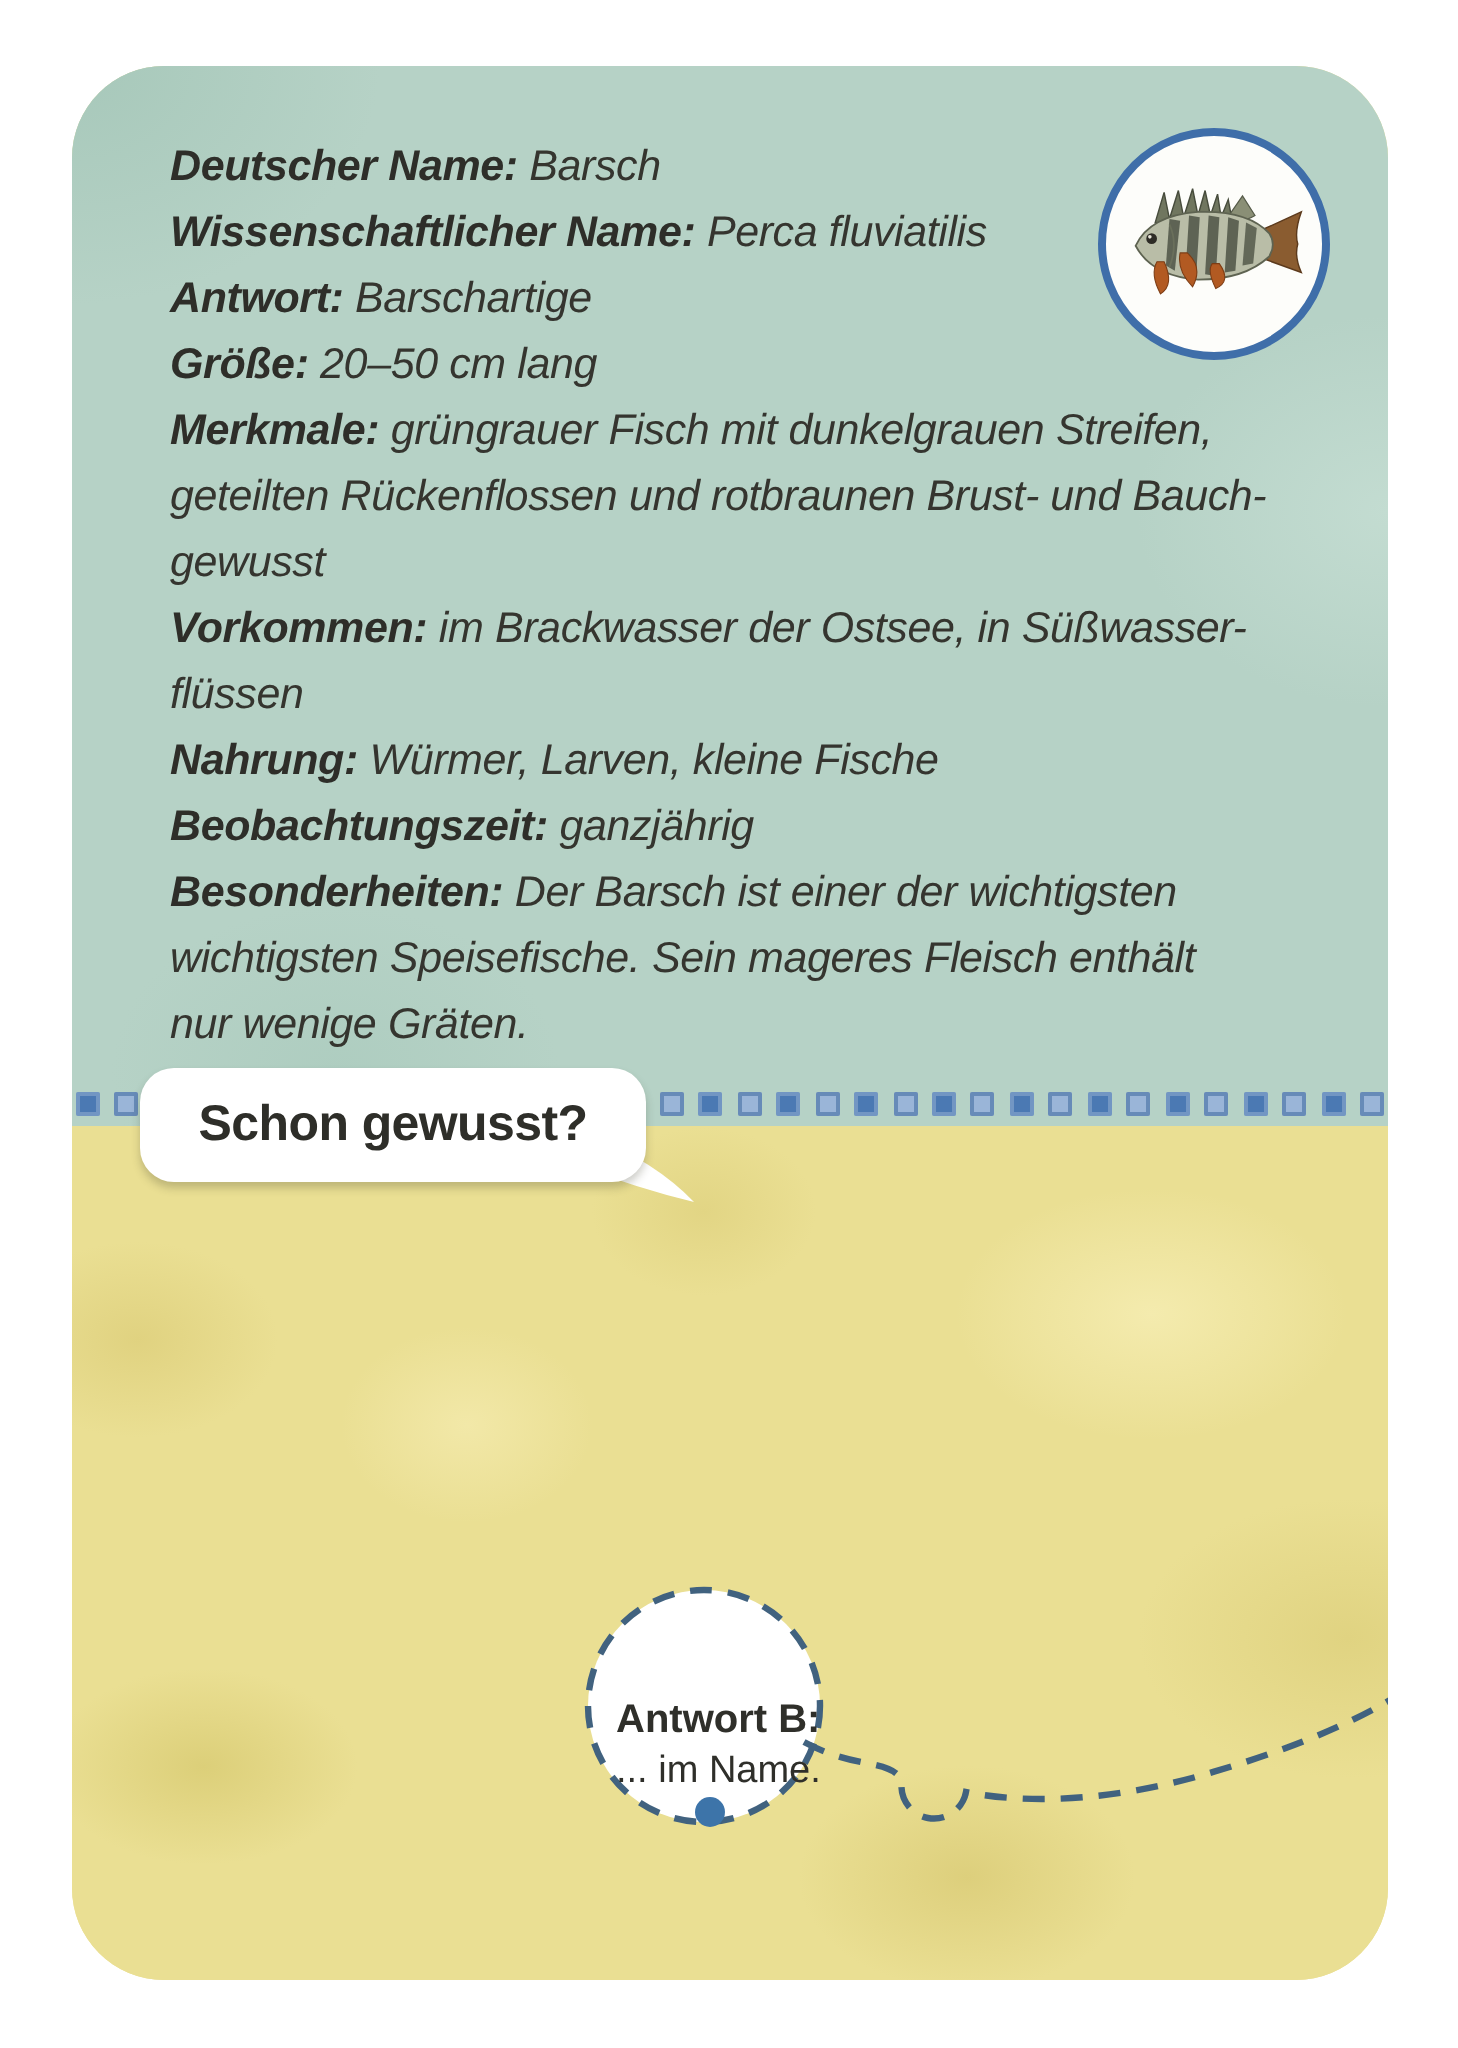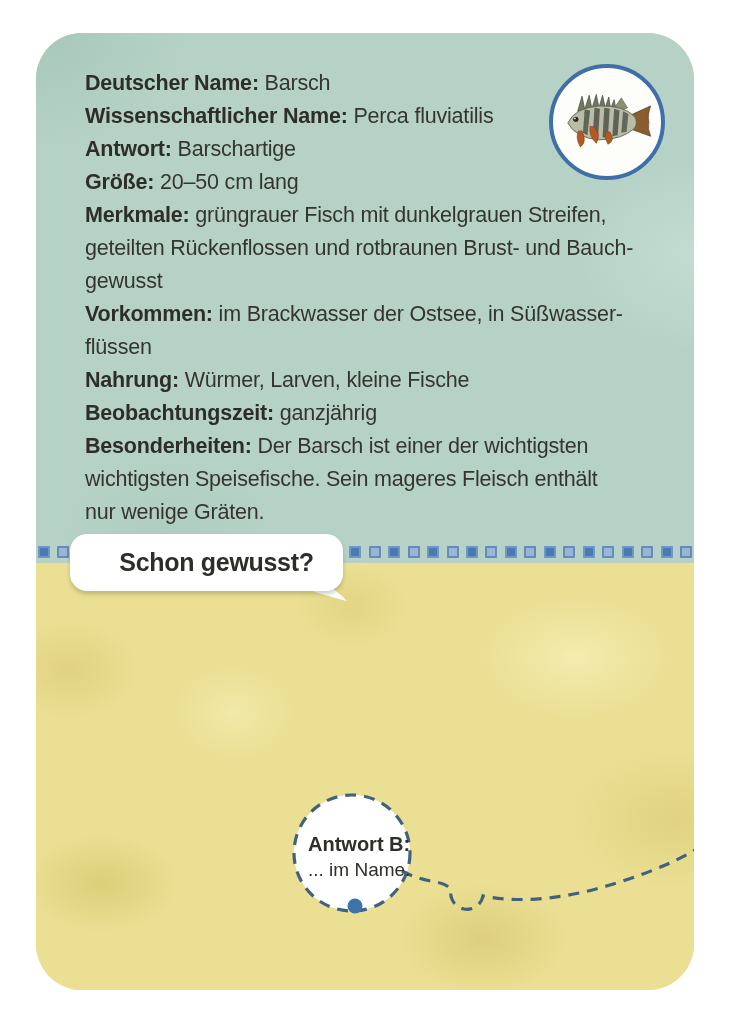--- a/index.html
+++ b/index.html
@@ -18,21 +18,21 @@
     background-color:#b6d2c6;
     background-image:
       radial-gradient(220px 170px at 0% 0%, #a7c8ba 0%, rgba(167,200,186,0) 70%),
       radial-gradient(180px 140px at 100% 42%, #c3dcd1 0%, rgba(195,220,209,0) 70%),
       radial-gradient(160px 120px at 20% 95%, #aecdc0 0%, rgba(174,205,192,0) 70%);
   }
   .info{
     position:absolute;left:49px;top:34px;width:600px;
     font-size:21.5px;line-height:33px;letter-spacing:-0.2px;color:#35352f;
   }
-  .info-line{white-space:nowrap;}
+  .info-line{white-space:nowrap;font-style:italic;}
   .info-line b{font-weight:700;color:#2e2e29;}
   
   .badge{
     position:absolute;left:513px;top:31px;width:116px;height:116px;
     border-radius:50%;background:#fdfdfa;border:4px solid #3f6ea9;
     box-sizing:border-box;display:flex;align-items:center;justify-content:center;
   }
   
   .stamps{
     position:absolute;left:2px;top:511px;width:654px;height:15px;
@@ -54,29 +54,28 @@
       radial-gradient(80px 60px at 48% 10%, #e2d584 0%, rgba(226,213,132,0) 70%),
       radial-gradient(100px 70px at 5% 25%, #e0d280 0%, rgba(224,210,128,0) 70%);
   }
   
   .bubble{
     position:absolute;left:34px;top:501px;width:253px;height:57px;
     background:#ffffff;border-radius:17px;
     box-shadow:0 3px 4px rgba(60,60,40,.25);
     display:flex;align-items:center;justify-content:center;
     z-index:6;
-    padding-left:20px;
   }
   .bubble span{font-size:25px;font-weight:700;color:#2e2e29;letter-spacing:-0.3px;}
   
   .answer-block{
     position:absolute;left:272px;top:798px;width:120px;z-index:6;
     color:#2f2f2a;
   }
-  .answer-title{font-size:20px;font-weight:700;line-height:26px;}
+  .answer-title{font-size:20px;font-weight:700;line-height:26px;margin-top:16px;}
   .answer-text{font-size:19px;line-height:25px;}
   
   .overlay{
     position:absolute;left:0;top:0;width:658px;height:957px;z-index:5;
     pointer-events:none;
   }
 </style>
 </head>
 <body>
 

